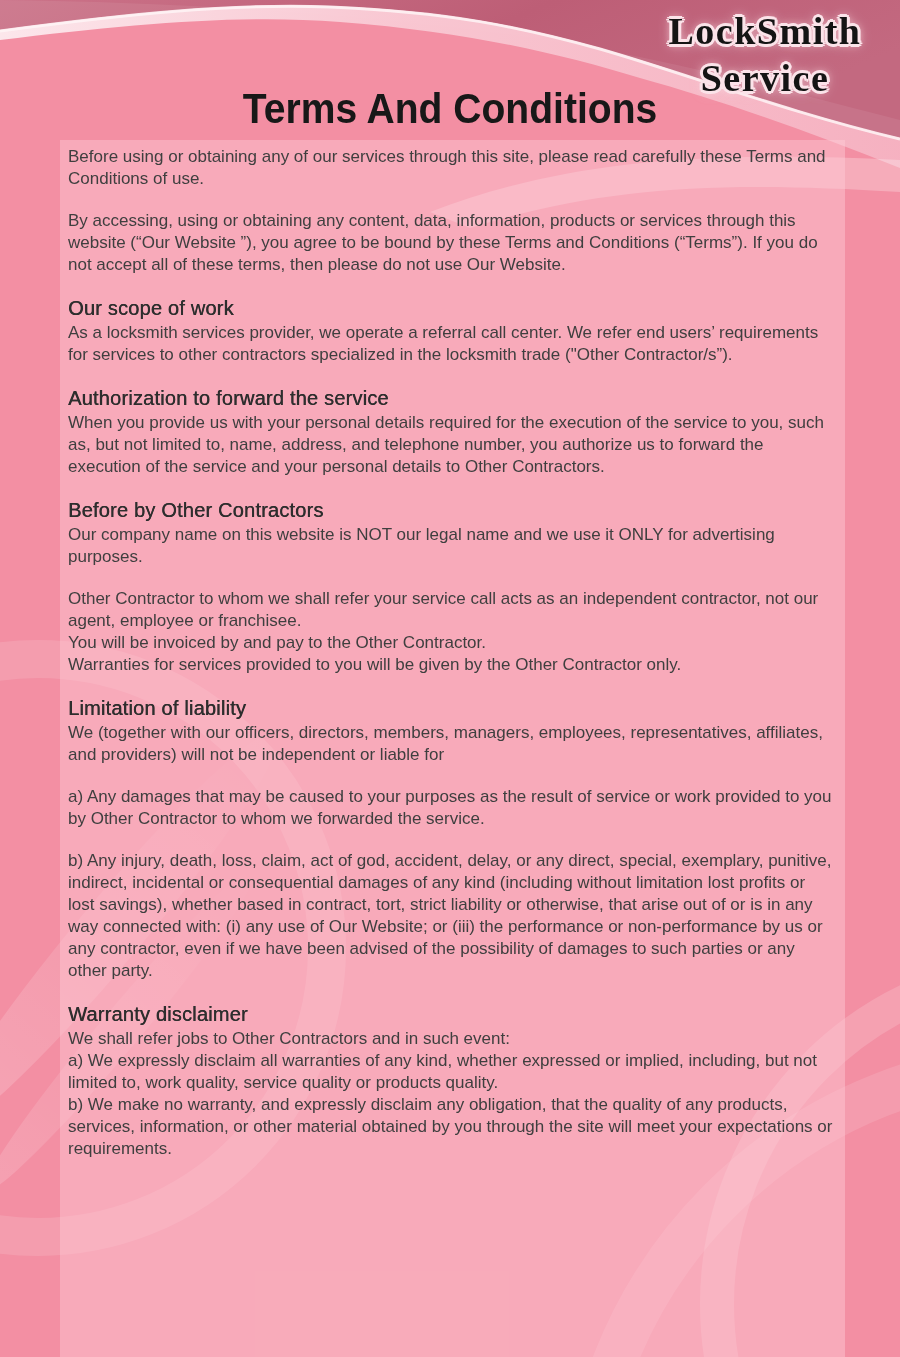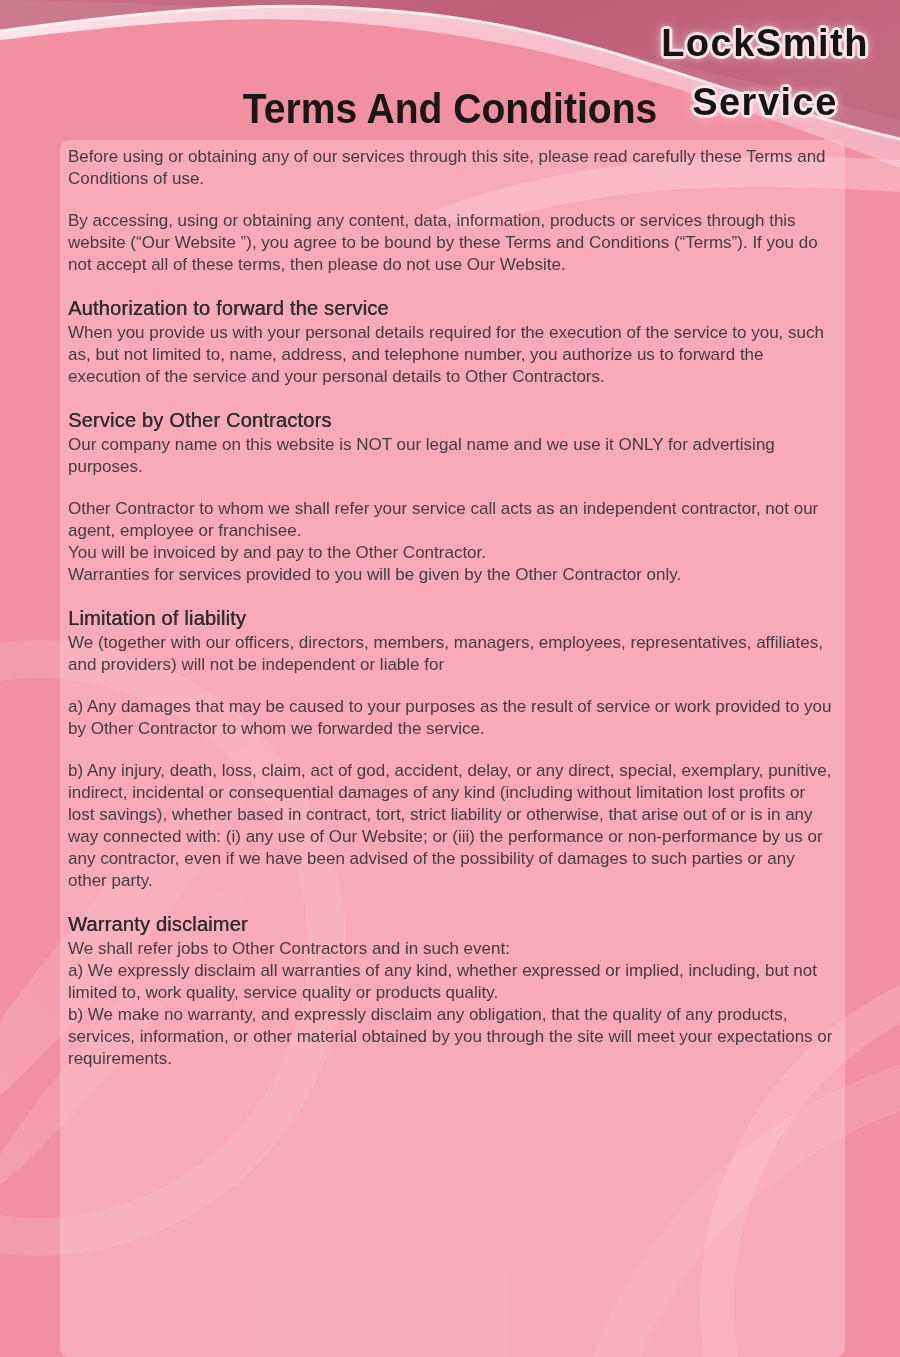--- a/index.html
+++ b/index.html
@@ -19,21 +19,21 @@
              background:linear-gradient(90deg, rgba(255,255,255,0.20), rgba(255,255,255,0)); transform:rotate(-50deg); }
   .streak2 { left:-90px; top:1010px; width:420px; height:40px; border-radius:50%;
              background:linear-gradient(90deg, rgba(255,255,255,0.16), rgba(255,255,255,0)); transform:rotate(-50deg); }
   
   .wave { position:absolute; left:0; top:0; z-index:2; pointer-events:none; }
   
   .panel {
     position:absolute; left:60px; top:140px; width:785px; height:1217px;
     box-sizing:border-box; padding:6px 12px 0 8px;
     background:rgba(254,205,214,0.45);
-    z-index:3; overflow:hidden;border-radius:9px;
+    z-index:3; overflow:hidden;
   }
   .para {
     margin:0 0 20px; font-size:17px; line-height:22px;
     color:#3f3f3f; white-space:pre-line;
   }
   .section-heading {
     margin:0 0 2px; font-size:20px; line-height:24px;
     font-weight:normal; color:#2e2e2e; letter-spacing:0.2px;
     text-shadow:0.4px 0 0 currentColor;
   }
@@ -46,21 +46,21 @@
   }
   .brand {
     position:absolute; top:8px; right:10px; width:250px; z-index:5;
     text-align:center; font-weight:bold; font-size:38px; line-height:47px;
     color:#141414; letter-spacing:1.5px;
     text-shadow:
       -3px 0 0 #fbe3e9, 3px 0 0 #fbe3e9, 0 -3px 0 #fbe3e9, 0 3px 0 #fbe3e9,
       -2px -2px 0 #fbe3e9, 2px -2px 0 #fbe3e9, -2px 2px 0 #fbe3e9, 2px 2px 0 #fbe3e9,
       0 0 9px rgba(252,222,230,0.9), 0 0 14px rgba(252,222,230,0.7);
   }
-  .brand div { margin:12px; }
+  .brand div { margin:0;font-family:Liberation Serif, serif; }
 </style>
 </head>
 <body>
 
 <div class="decor arc arc1"></div>
 <div class="decor arc2"></div>
 <div class="decor arc arc3"></div>
 <div class="decor streak1"></div>
 <div class="decor streak2"></div>
 
@@ -93,28 +93,32 @@
   <div>LockSmith</div>
   <div>Service</div>
 </div>
 
 <h1 class="page-title">Terms And Conditions</h1>
 
 <main class="panel">
   <p class="para">Before using or obtaining any of our services through this site, please read carefully these Terms and Conditions of use.</p>
   <p class="para">By accessing, using or obtaining any content, data, information, products or services through this website (“Our Website ”), you agree to be bound by these Terms and Conditions (“Terms”). If you do not accept all of these terms, then please do not use Our Website.</p>
 
+  <section>
+    <h2 class="section-heading">Our scope of work</h2>
+    <p class="para">As a locksmith services provider, we operate a referral call center. We refer end users’ requirements for services to other contractors specialized in the locksmith trade ("Other Contractor/s”).</p>
+  </section>
 
   <section>
     <h2 class="section-heading">Authorization to forward the service</h2>
     <p class="para">When you provide us with your personal details required for the execution of the service to you, such as, but not limited to, name, address, and telephone number, you authorize us to forward the execution of the service and your personal details to Other Contractors.</p>
   </section>
 
   <section>
-    <h2 class="section-heading">Service by Other Contractors</h2>
+    <h2 class="section-heading">Before by Other Contractors</h2>
     <p class="para">Our company name on this website is NOT our legal name and we use it ONLY for advertising purposes.</p>
     <p class="para">Other Contractor to whom we shall refer your service call acts as an independent contractor, not our agent, employee or franchisee.
 You will be invoiced by and pay to the Other Contractor.
 Warranties for services provided to you will be given by the Other Contractor only.</p>
   </section>
 
   <section>
     <h2 class="section-heading">Limitation of liability</h2>
     <p class="para">We (together with our officers, directors, members, managers, employees, representatives, affiliates, and providers) will not be independent or liable for</p>
     <p class="para">a) Any damages that may be caused to your purposes as the result of service or work provided to you by Other Contractor to whom we forwarded the service.</p>

